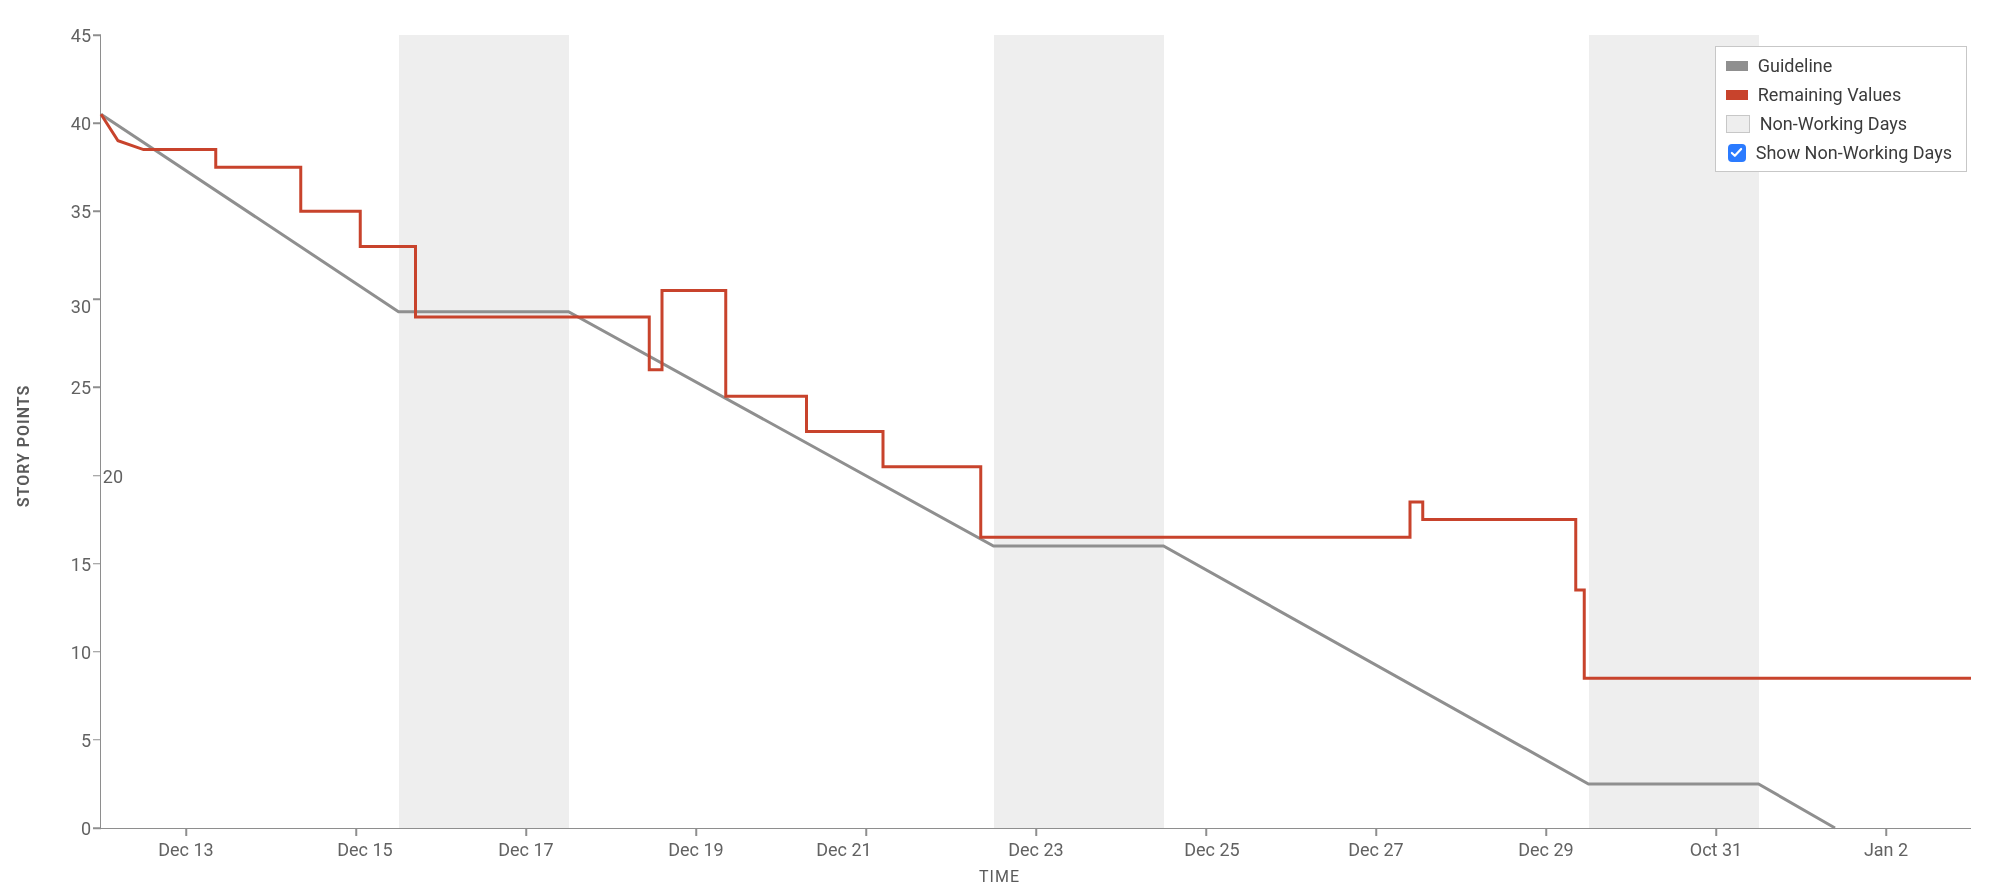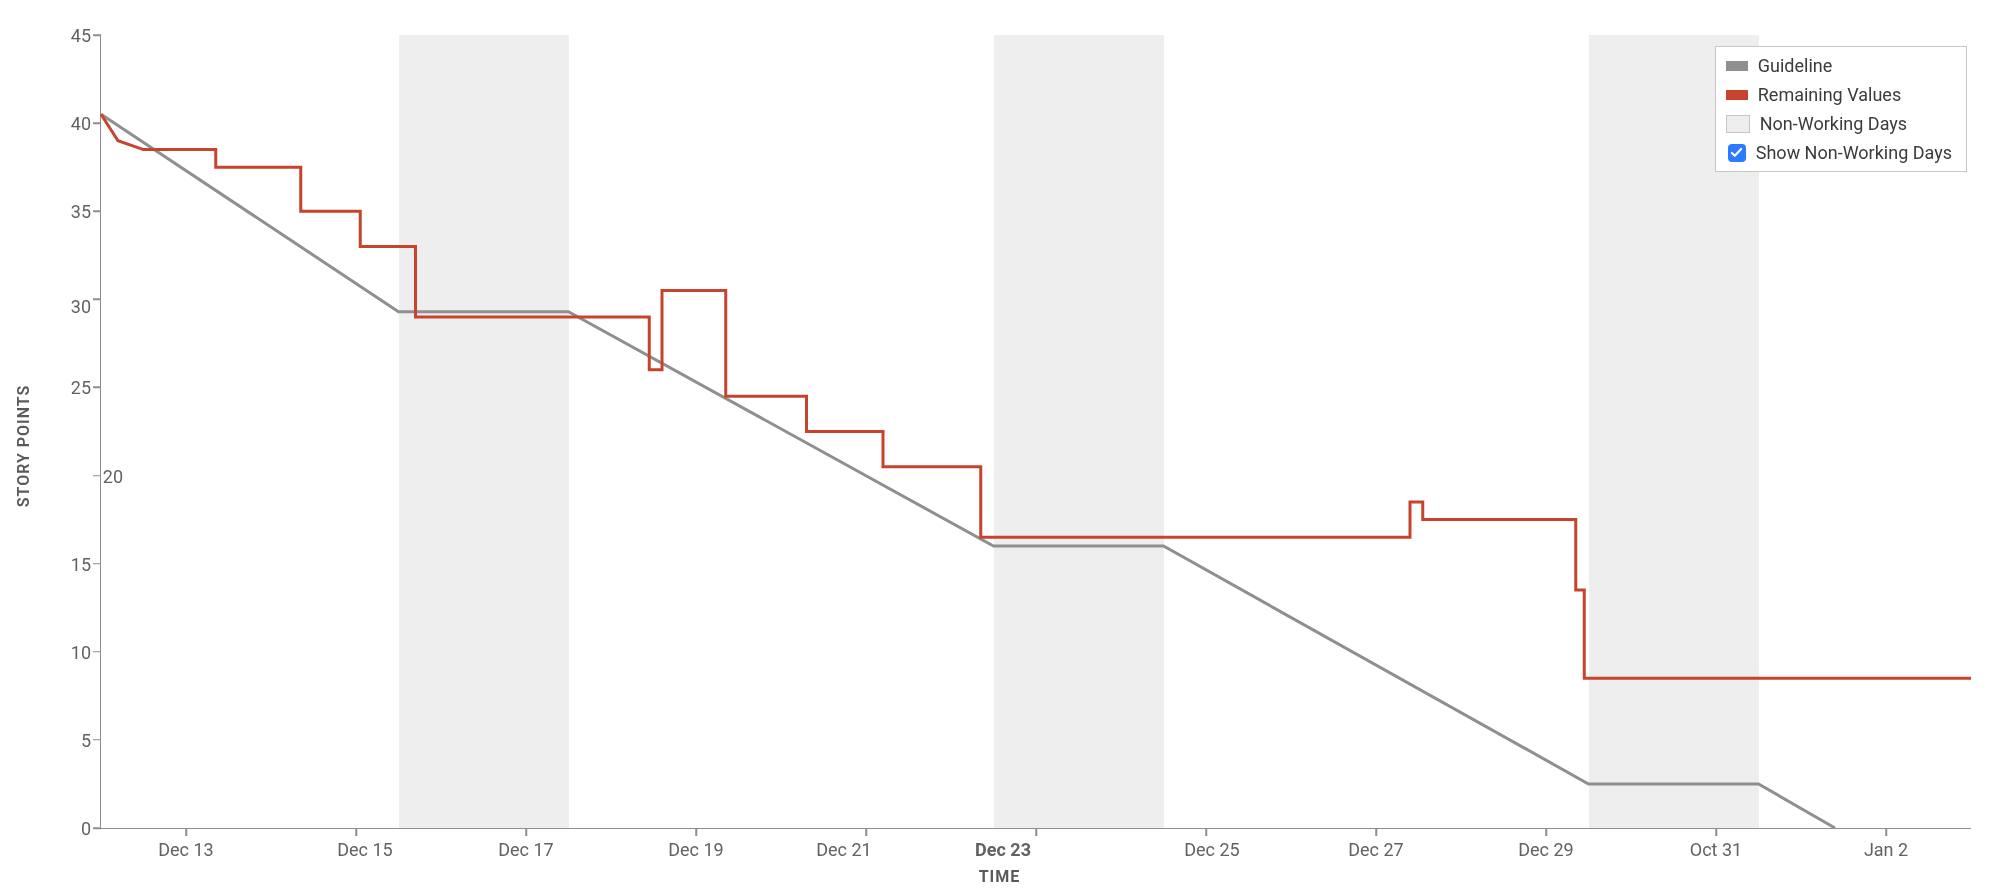--- a/index.html
+++ b/index.html
@@ -18,21 +18,21 @@
   .wrap{position:relative;width:1999px;height:892px;}
   
   .plot{position:absolute;left:100px;top:35px;width:1870px;height:793px;border-left:1.5px solid var(--grid);border-bottom:1.5px solid var(--grid);}
   .nw{position:absolute;top:0;height:100%;background:var(--nonwork);}
   svg.lines{position:absolute;inset:0;overflow:visible;}
   .tick-y{position:absolute;left:-10px;transform:translate(-100%,-50%);font-size:18px;color:var(--text);}
   .tick-y-line{position:absolute;left:-8px;width:8px;height:1.5px;background:var(--grid);transform:translateY(-50%);}
   .tick-x{position:absolute;bottom:-32px;transform:translateX(-50%);font-size:18px;color:var(--text);white-space:nowrap;}
   .tick-x-line{position:absolute;bottom:-8px;width:1.5px;height:8px;background:var(--grid);transform:translateX(-50%);}
   .ylabel{position:absolute;left:23px;top:50%;transform:translate(-50%,-50%) rotate(-90deg);font-size:16px;font-weight:600;letter-spacing:1px;color:var(--axis-title);white-space:nowrap;}
-  .xlabel{position:absolute;left:50%;bottom:6px;transform:translateX(-50%);font-size:16px;font-weight:700;letter-spacing:1px;color:var(--axis-title);}
+  .xlabel{position:absolute;left:50%;bottom:6px;transform:translateX(-50%);font-size:16px;font-weight:400;letter-spacing:1px;color:var(--axis-title);}
   .legend{position:absolute;right:32px;top:46px;border:1px solid var(--legend-border);background:var(--legend-bg);padding:4px 0;font-size:18px;color:#3b3b3b;}
   .legend .row{display:flex;align-items:center;gap:10px;padding:4px 14px 4px 10px;}
   .legend .swatch{width:22px;height:10px;}
   .legend .swatch.sq{height:16px;border:1px solid var(--legend-border);}
   .legend .chk{width:18px;height:18px;border-radius:4px;background:var(--checkbox);display:flex;align-items:center;justify-content:center;margin-left:2px;}
   .legend .chk svg{width:13px;height:13px;}
 </style>
 </head>
 <body>
 
@@ -70,21 +70,21 @@
       <div class="tick-x" style="left: 85px;">Dec 13</div>
       <div class="tick-x-line" style="left: 85px;"></div>
       <div class="tick-x" style="left: 248px; margin-left: 16px;">Dec 15</div>
       <div class="tick-x-line" style="left: 255px;"></div>
       <div class="tick-x" style="left: 425px;">Dec 17</div>
       <div class="tick-x-line" style="left: 425px;"></div>
       <div class="tick-x" style="left: 595px;">Dec 19</div>
       <div class="tick-x-line" style="left: 595px;"></div>
       <div class="tick-x" style="left: 743px;">Dec 21</div>
       <div class="tick-x-line" style="left: 765px;"></div>
-      <div class="tick-x" style="left: 902px; font-weight: bold;">Dec 23</div>
+      <div class="tick-x" style="left: 935px;">Dec 23</div>
       <div class="tick-x-line" style="left: 935px;"></div>
       <div class="tick-x" style="left: 1105px; margin-left: 6px;">Dec 25</div>
       <div class="tick-x-line" style="left: 1105px;"></div>
       <div class="tick-x" style="left: 1275px;">Dec 27</div>
       <div class="tick-x-line" style="left: 1275px;"></div>
       <div class="tick-x" style="left: 1445px;">Dec 29</div>
       <div class="tick-x-line" style="left: 1445px;"></div>
       <div class="tick-x" style="left: 1615px;">Oct 31</div>
       <div class="tick-x-line" style="left: 1615px;"></div>
       <div class="tick-x" style="left: 1785px;">Jan 2</div>

